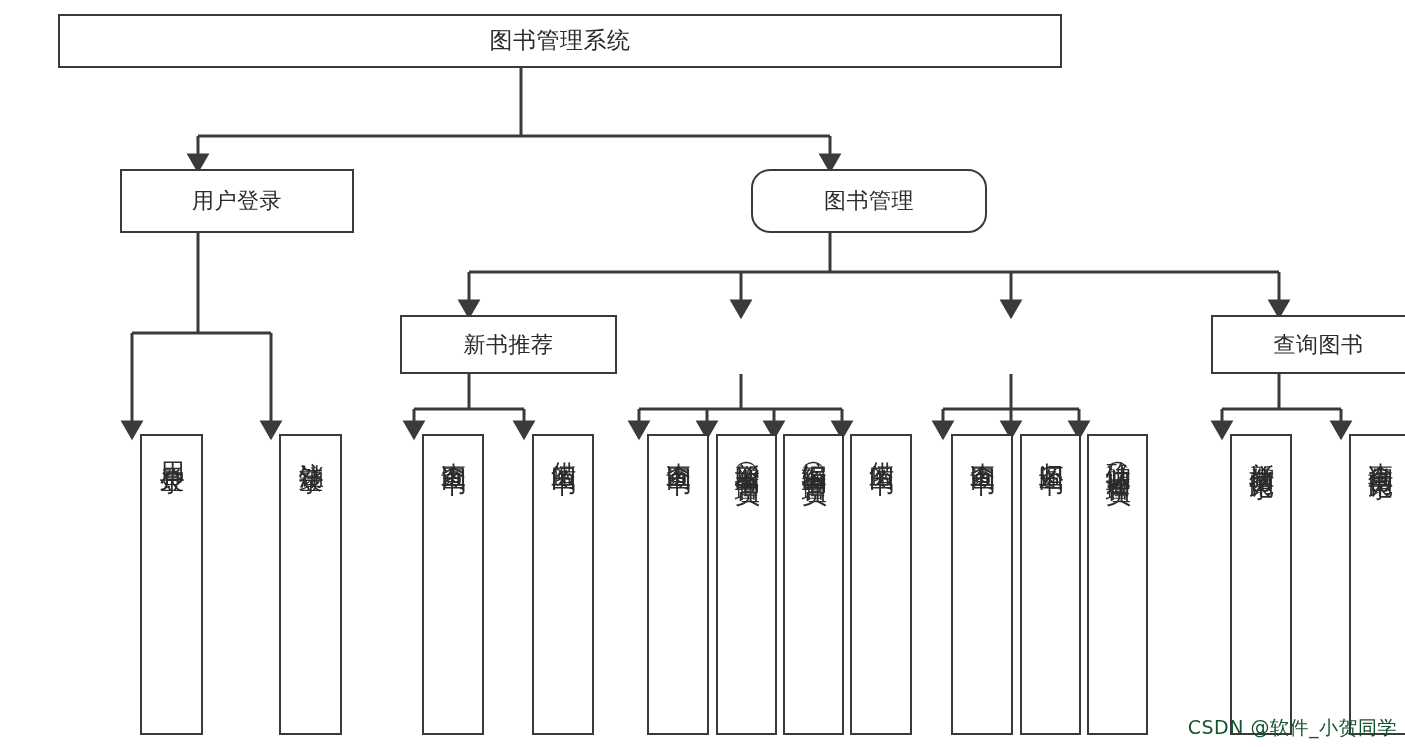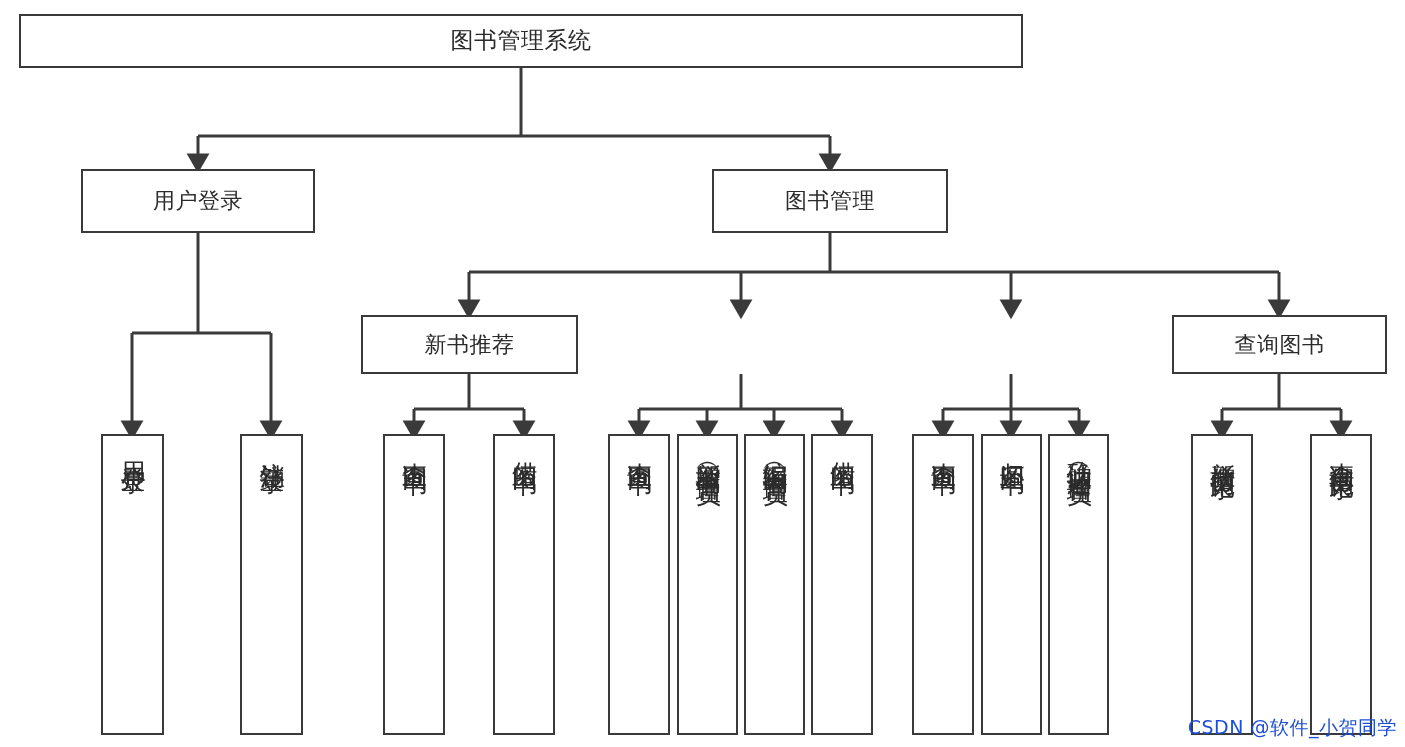--- a/index.html
+++ b/index.html
@@ -15,20 +15,21 @@
 
   .node{
     position:absolute;
     box-sizing:border-box;
     background:#ffffff;
     border:2px solid #3a3a3a;
     display:flex;
     align-items:center;
     justify-content:center;
     color:#2b2b2b;
+    margin-left:39px;
   }
   .node .lbl{
     display:block;
     text-align:center;
     line-height:1.18;
     letter-spacing:0.5px;
   }
   
   .h-node .lbl{
     writing-mode:horizontal-tb;
@@ -46,21 +47,21 @@
     font-size:25px;
     line-height:1.05;
     letter-spacing:3px;
     white-space:nowrap;
   }
   .watermark{
     position:absolute;
     right:8px;
     bottom:6px;
     font-size:19px;
-    color:#1d4ed8;
+    color:#14532d;
     white-space:nowrap;
     letter-spacing:0.5px;
   }
 </style>
 </head>
 <body>
 
 <div id="canvas">
 
   <svg class="wires" viewBox="0 0 1405 747" xmlns="http://www.w3.org/2000/svg">
@@ -114,21 +115,21 @@
   </svg>
 
   <div class="node h-node" id="node-root" style="left:19px;top:14px;width:1004px;height:54px;">
     <span class="lbl">图书管理系统</span>
   </div>
 
   <div class="node h-node" style="left:81px;top:169px;width:234px;height:64px;">
     <span class="lbl">用户登录</span>
   </div>
 
-  <div class="node h-node" style="left:712px;top:169px;width:236px;height:64px;">
+  <div class="node h-node" style="left:712px;top:169px;width:236px;height:64px;border-radius:19px;">
     <span class="lbl">图书管理</span>
   </div>
 
   <div class="node h-node" style="left:361px;top:315px;width:217px;height:59px;">
     <span class="lbl">新书推荐</span>
   </div>
 
 
 
   <div class="node h-node" style="left:1172px;top:315px;width:215px;height:59px;">

